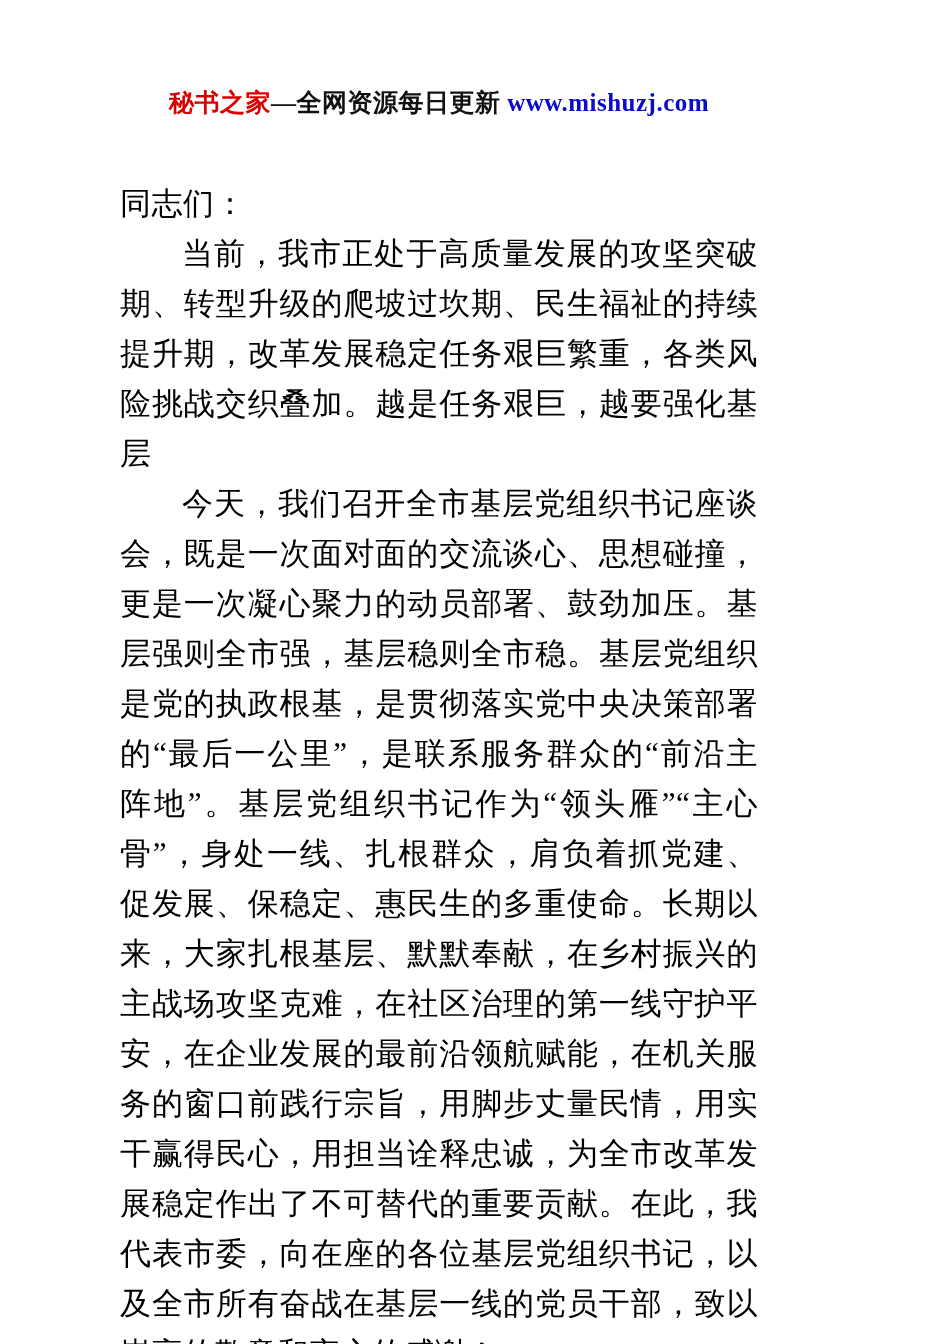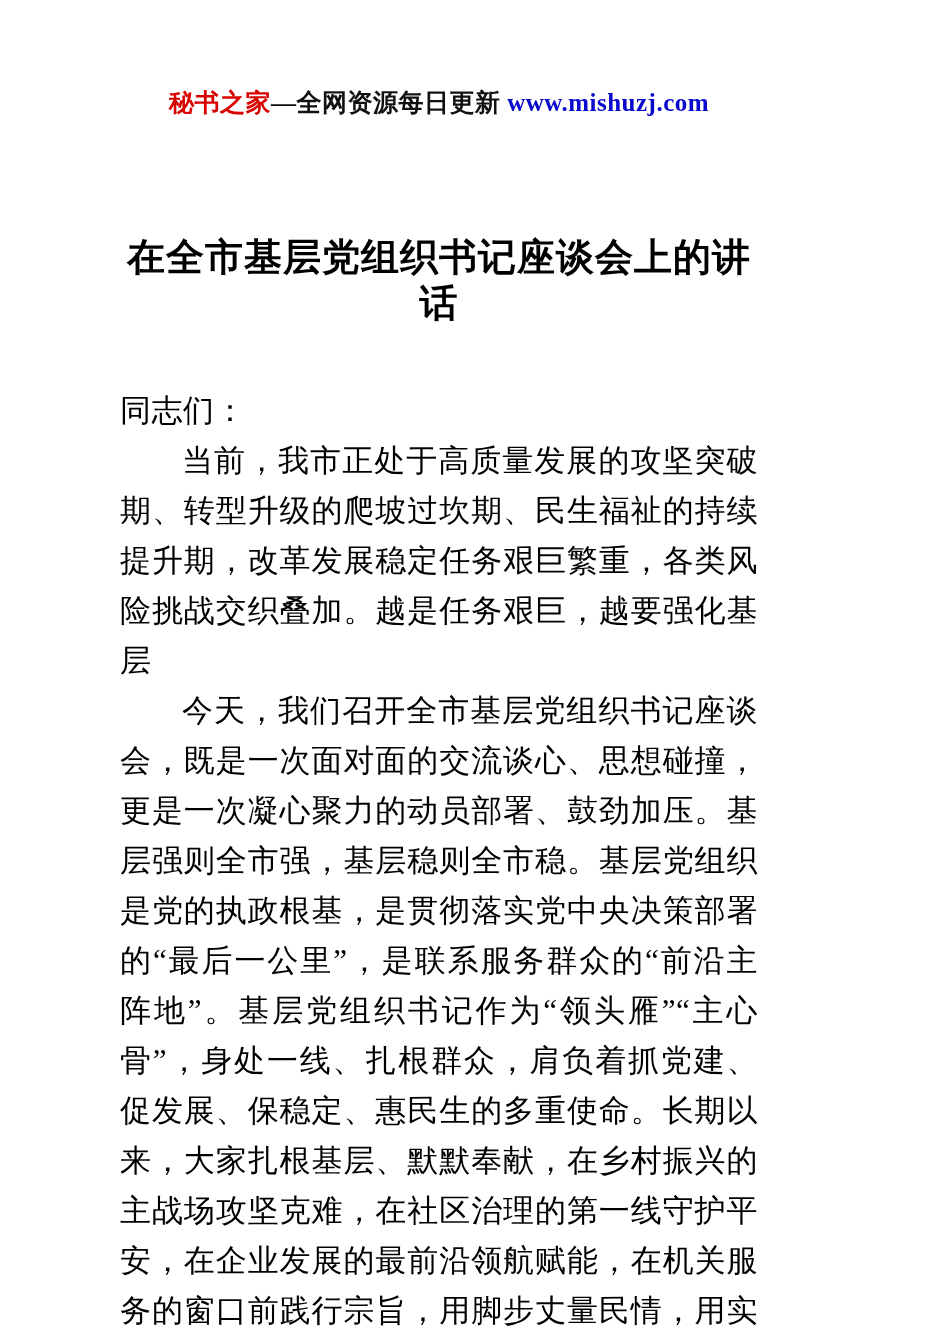--- a/index.html
+++ b/index.html
@@ -66,21 +66,20 @@
 </style>
 </head>
 <body>
 
 <div class="page">
 
   <div class="site-header">
     <span class="brand">秘书之家</span><span class="tagline">—全网资源每日更新 </span><span class="url">www.mishuzj.com</span>
   </div>
 
-  <h1 class="doc-title">在全市基层党组织书记座谈会上的讲话</h1>
 
   <div class="doc-body">
     <p class="salutation">同志们：</p>
     <p class="body-para">当前，我市正处于高质量发展的攻坚突破期、转型升级的爬坡过坎期、民生福祉的持续提升期，改革发展稳定任务艰巨繁重，各类风险挑战交织叠加。越是任务艰巨，越要强化基层</p>
     <p class="body-para">今天，我们召开全市基层党组织书记座谈会，既是一次面对面的交流谈心、思想碰撞，更是一次凝心聚力的动员部署、鼓劲加压。基层强则全市强，基层稳则全市稳。基层党组织是党的执政根基，是贯彻落实党中央决策部署的“最后一公里”，是联系服务群众的“前沿主阵地”。基层党组织书记作为“领头雁”“主心骨”，身处一线、扎根群众，肩负着抓党建、促发展、保稳定、惠民生的多重使命。长期以来，大家扎根基层、默默奉献，在乡村振兴的主战场攻坚克难，在社区治理的第一线守护平安，在企业发展的最前沿领航赋能，在机关服务的窗口前践行宗旨，用脚步丈量民情，用实干赢得民心，用担当诠释忠诚，为全市改革发展稳定作出了不可替代的重要贡献。在此，我代表市委，向在座的各位基层党组织书记，以及全市所有奋战在基层一线的党员干部，致以崇高的敬意和衷心的感谢！</p>
   </div>
 
 </div>
 
 </body></html>

